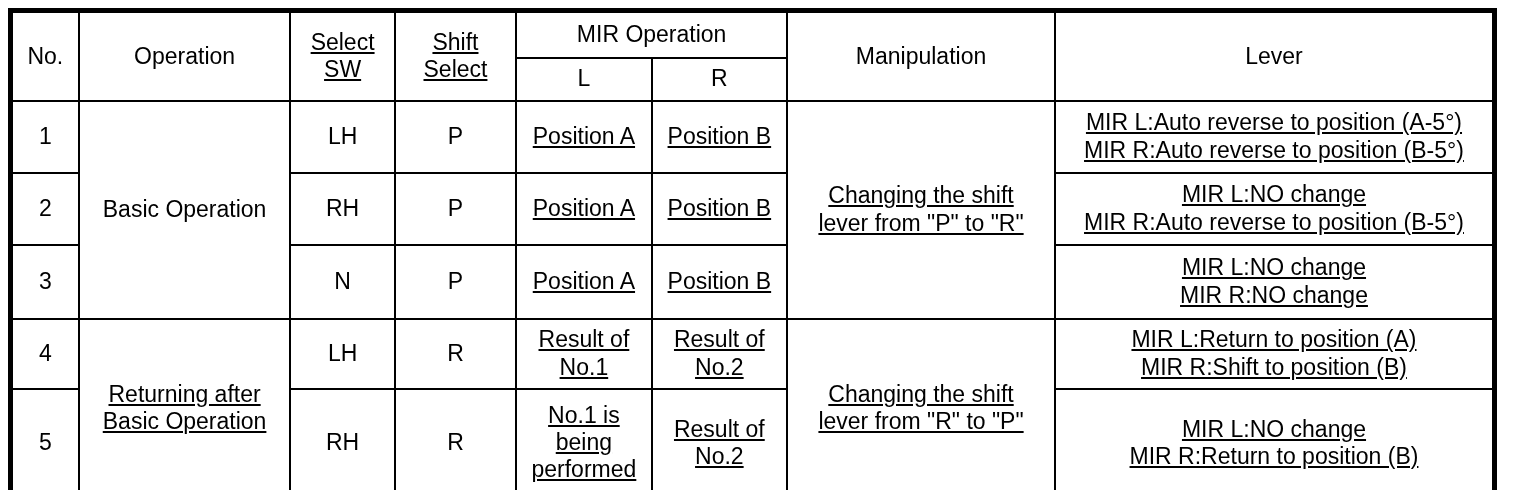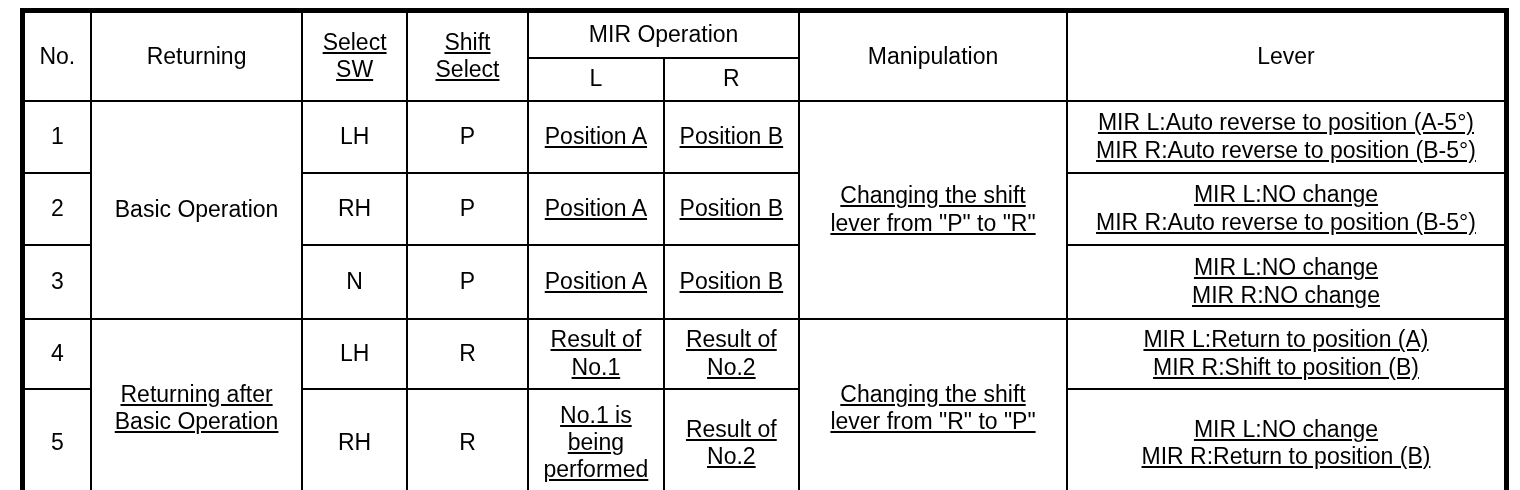--- a/index.html
+++ b/index.html
@@ -11,21 +11,21 @@
   body {
     width: 1520px;
     height: 490px;
     font-family: "Liberation Sans", sans-serif;
     color: #000000;
     overflow: hidden;
   }
 
   .table-wrap {
     position: absolute;
-    left: 20px;
+    left: 8px;
     top: 8px;
     width: 1489px;
     height: 473px;
   }
 
   table.mir-table {
     border-collapse: collapse;
     table-layout: fixed;
     width: 1489px;
     height: 473px;
@@ -98,21 +98,21 @@
       <col class="c-sw">
       <col class="c-lever">
       <col class="c-mirl">
       <col class="c-mirr">
       <col class="c-manip">
       <col class="c-result">
     </colgroup>
     <thead>
       <tr class="r-head1">
         <th class="hcell" rowspan="2">No.</th>
-        <th class="hcell" rowspan="2">Returning</th>
+        <th class="hcell" rowspan="2">Operation</th>
         <th class="hcell two-line" rowspan="2">Select
 SW</th>
         <th class="hcell two-line" rowspan="2">Shift
 Select</th>
         <th class="hcell" colspan="2">MIR Operation</th>
         <th class="hcell" rowspan="2">Manipulation</th>
         <th class="hcell" rowspan="2">Lever</th>
       </tr>
       <tr class="r-head2">
         <th class="hcell">L</th>

